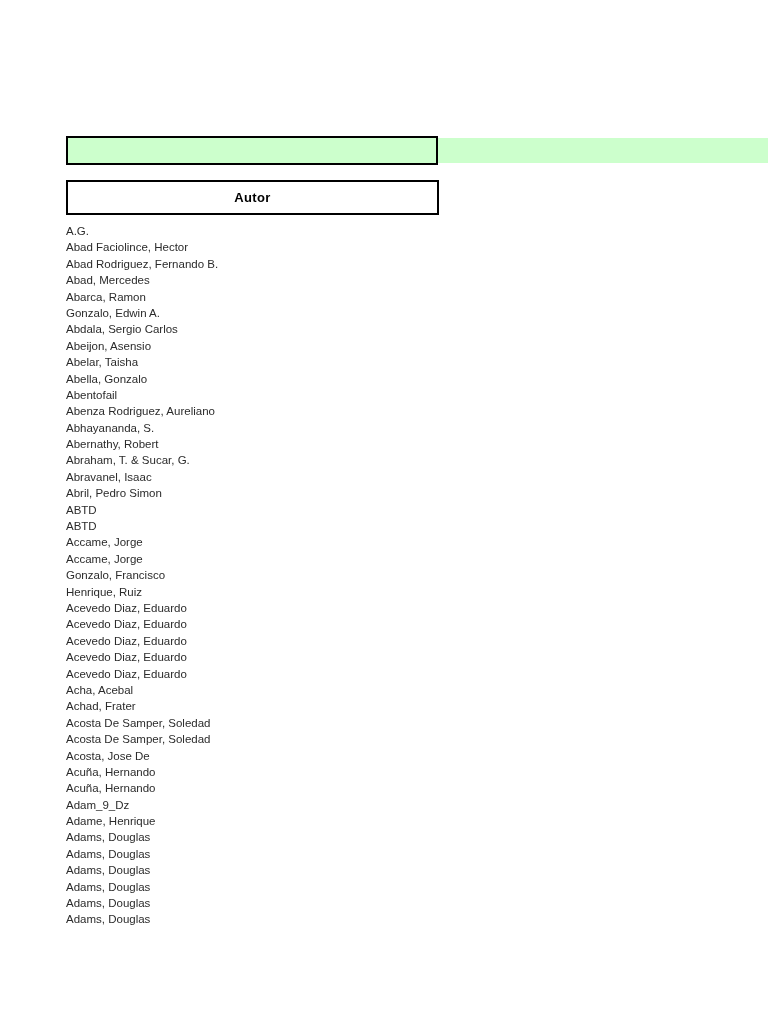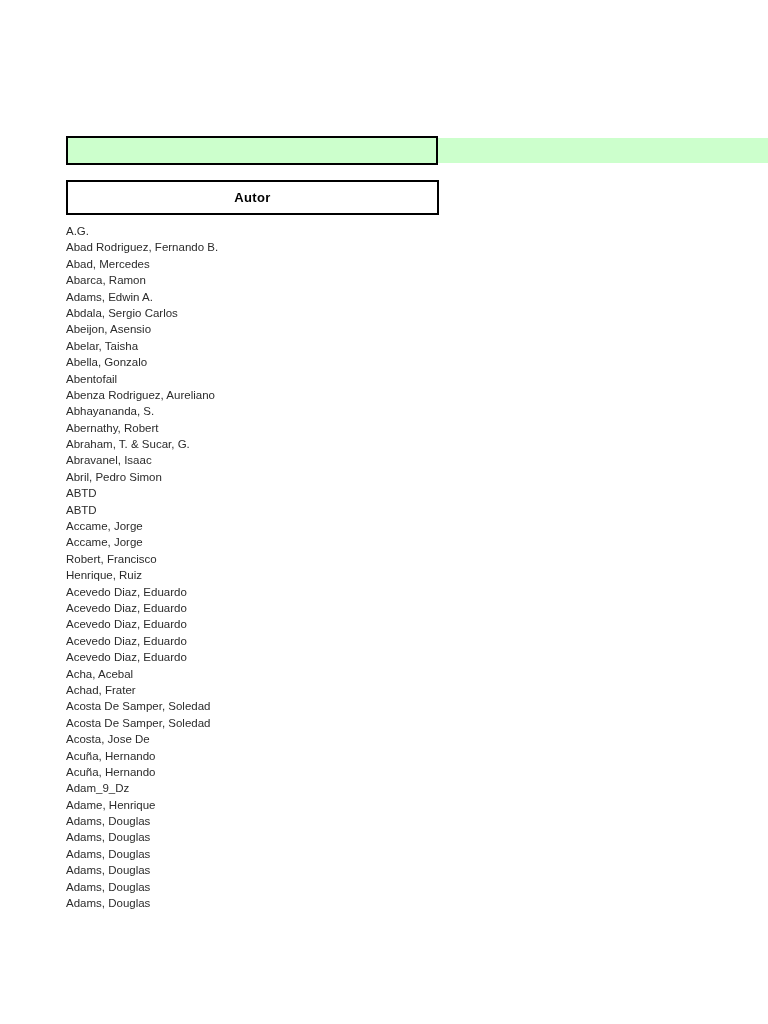--- a/index.html
+++ b/index.html
@@ -88,40 +88,41 @@
     <span></span>
   </div>
 </div>
 
 <div id="header-cell">
   <span class="header-label">Autor</span>
 </div>
 
 <div id="author-list">
     <div class="author-row">A.G.</div>
+    <div class="author-row">Abad Faciolince, Hector</div>
     <div class="author-row">Abad Rodriguez, Fernando B.</div>
     <div class="author-row">Abad, Mercedes</div>
     <div class="author-row">Abarca, Ramon</div>
-    <div class="author-row">Adams, Edwin A.</div>
+    <div class="author-row">Gonzalo, Edwin A.</div>
     <div class="author-row">Abdala, Sergio Carlos</div>
     <div class="author-row">Abeijon, Asensio</div>
     <div class="author-row">Abelar, Taisha</div>
     <div class="author-row">Abella, Gonzalo</div>
     <div class="author-row">Abentofail</div>
     <div class="author-row">Abenza Rodriguez, Aureliano</div>
     <div class="author-row">Abhayananda, S.</div>
     <div class="author-row">Abernathy, Robert</div>
     <div class="author-row">Abraham, T. &amp; Sucar, G.</div>
     <div class="author-row">Abravanel, Isaac</div>
     <div class="author-row">Abril, Pedro Simon</div>
     <div class="author-row">ABTD</div>
     <div class="author-row">ABTD</div>
     <div class="author-row">Accame, Jorge</div>
     <div class="author-row">Accame, Jorge</div>
-    <div class="author-row">Robert, Francisco</div>
+    <div class="author-row">Gonzalo, Francisco</div>
     <div class="author-row">Henrique, Ruiz</div>
     <div class="author-row">Acevedo Diaz, Eduardo</div>
     <div class="author-row">Acevedo Diaz, Eduardo</div>
     <div class="author-row">Acevedo Diaz, Eduardo</div>
     <div class="author-row">Acevedo Diaz, Eduardo</div>
     <div class="author-row">Acevedo Diaz, Eduardo</div>
     <div class="author-row">Acha, Acebal</div>
     <div class="author-row">Achad, Frater</div>
     <div class="author-row">Acosta De Samper, Soledad</div>
     <div class="author-row">Acosta De Samper, Soledad</div>

